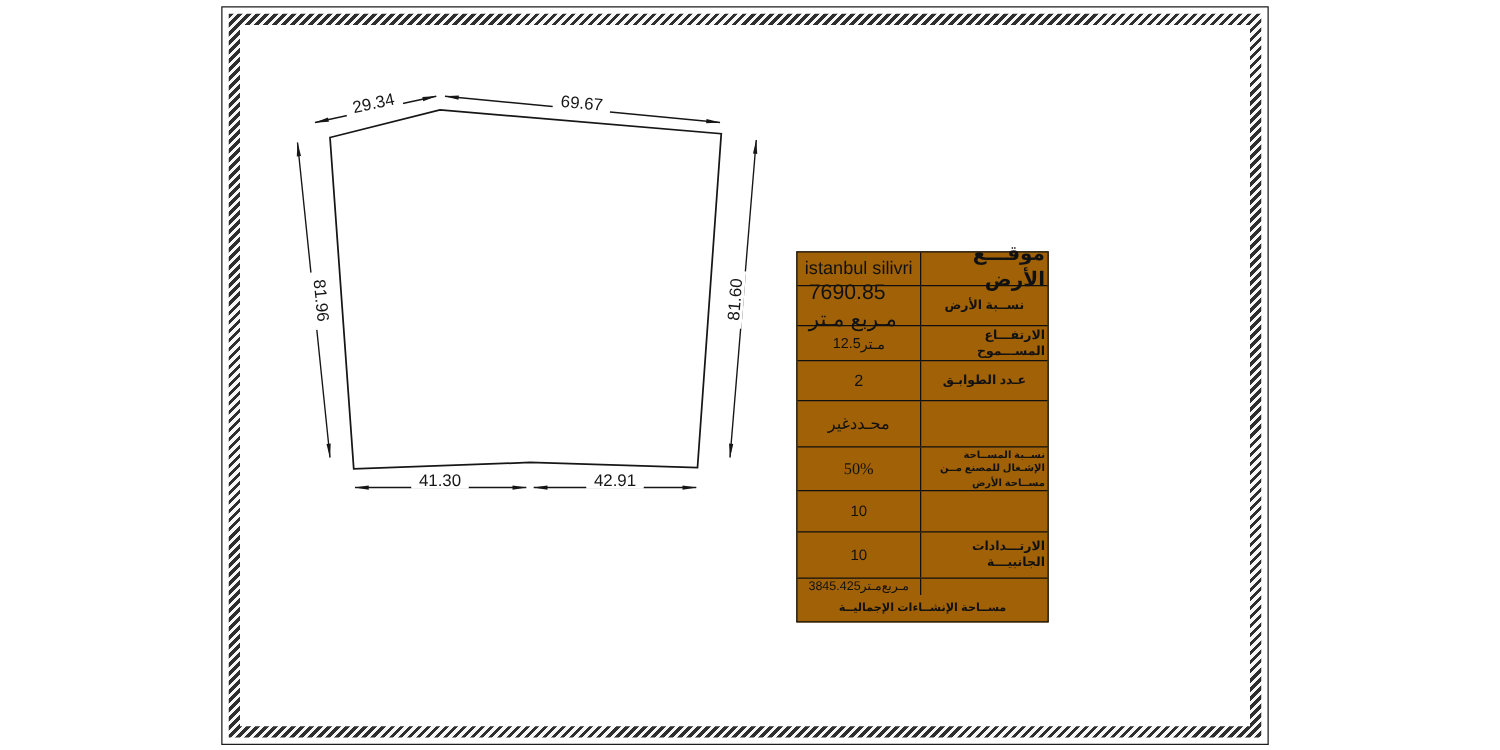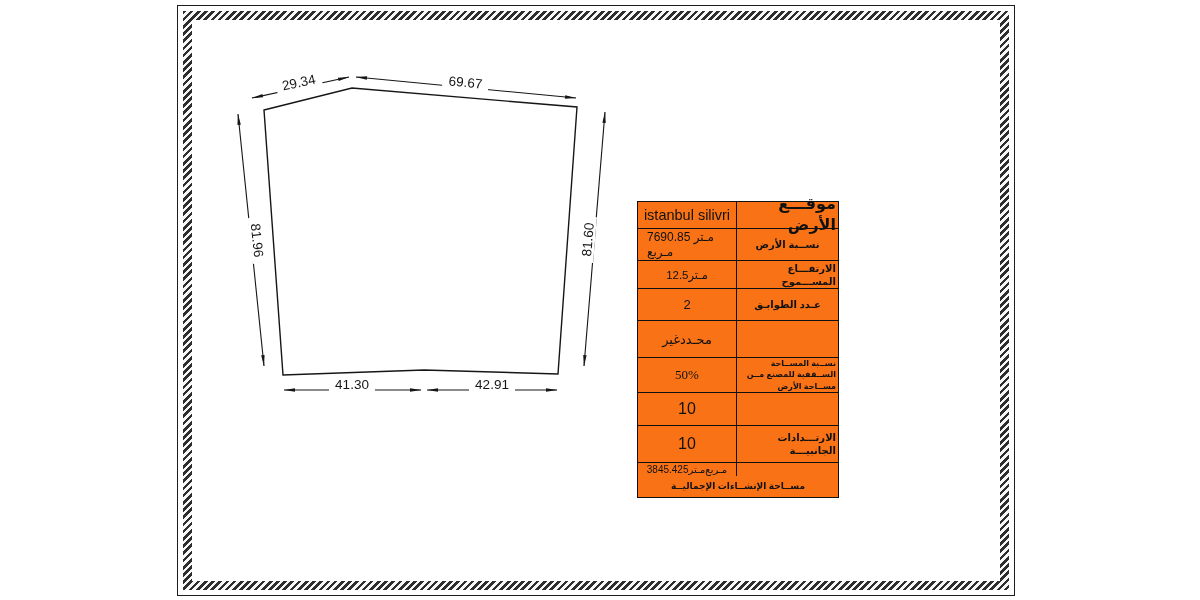--- a/index.html
+++ b/index.html
@@ -24,46 +24,46 @@
   }
   
   svg.plan{position:absolute;left:0;top:0;}
   .plot-line{fill:none;stroke:#161616;stroke-width:1.4;}
   .dim-line{stroke:#161616;stroke-width:1.1;fill:none;}
   .dim-text{font-family:"Liberation Sans","DejaVu Sans",sans-serif;font-size:13.5px;fill:#161616;}
   .dim-bg{fill:#ffffff;}
   
   .land-table{
     position:absolute;left:637px;top:201px;width:200px;
-    border:1.7px solid #101010;background:#f97316;
+    border:1.7px solid #101010;background:#a16207;
     direction:ltr;
   }
   .t-row{display:flex;border-top:1.4px solid #101010;align-items:stretch;}
   .t-row:first-child{border-top:none;}
   .t-val{
     width:99px;border-right:1.4px solid #101010;
     display:flex;align-items:center;justify-content:center;
     text-align:center;direction:ltr;font-size:12px;padding:1px 2px;box-sizing:border-box;
   }
   .t-label{
     flex:1;display:flex;align-items:center;justify-content:center;
     direction:rtl;font-weight:bold;font-size:10px;
     line-height:1.3;padding:1px 2px;box-sizing:border-box;
   }
   .r1{height:26px;} .r2{height:31px;} .r3{height:27px;} .r4{height:31px;}
   .r5{height:36px;} .r6{height:34px;} .r7{height:32px;} .r8{height:36px;} .r9{height:34px;flex-direction:column;}
   .r1 .t-label{font-size:16px;font-weight:bold;}
   .r1 .t-val{font-size:14.5px;}
-  .r2 .t-val{font-size:12px;}
+  .r2 .t-val{font-size:17px;}
   .r3 .t-val{font-size:11.5px;justify-content:center;}
   .r4 .t-val{font-size:13px;}
   .r5 .t-val{font-size:13px;}
   .r6 .t-val{font-size:13px;font-family:Liberation Serif, serif;}
   .r6 .t-label{font-size:8px;line-height:1.45;}
-  .r7 .t-val,.r8 .t-val{font-size:16px;}
+  .r7 .t-val,.r8 .t-val{font-size:12px;}
   .r9 .t-val{font-size:10px;white-space:nowrap;}
   .r9 .t-label{font-size:9px;}
   .wrap-narrow{width:80px;margin:0 auto;text-align:left;line-height:1.25;}
   .wtok{display:inline-block;unicode-bidi:isolate;}
 </style>
 </head>
 <body>
 
 <div class="sheet-frame">
   <div class="hatch-band">
@@ -142,21 +142,21 @@
 
   <div class="t-row r5">
     <div class="t-val">
         <span class="wtok">غير</span> 
         <span class="wtok">محـدد</span>
       </div>
   </div>
 
   <div class="t-row r6">
     <div class="t-val">50%</div>
-    <div class="t-label">نســبة المســاحة الســقفية للمصنع مــن مســاحة الأرض</div>
+    <div class="t-label">نســبة المســاحة الإشـغال للمصنع مــن مســاحة الأرض</div>
   </div>
 
   <div class="t-row r7">
     <div class="t-val">10</div>
   </div>
 
   <div class="t-row r8">
     <div class="t-val">10</div>
     <div class="t-label">الارتـــدادات الجانبيـــة</div>
   </div>

